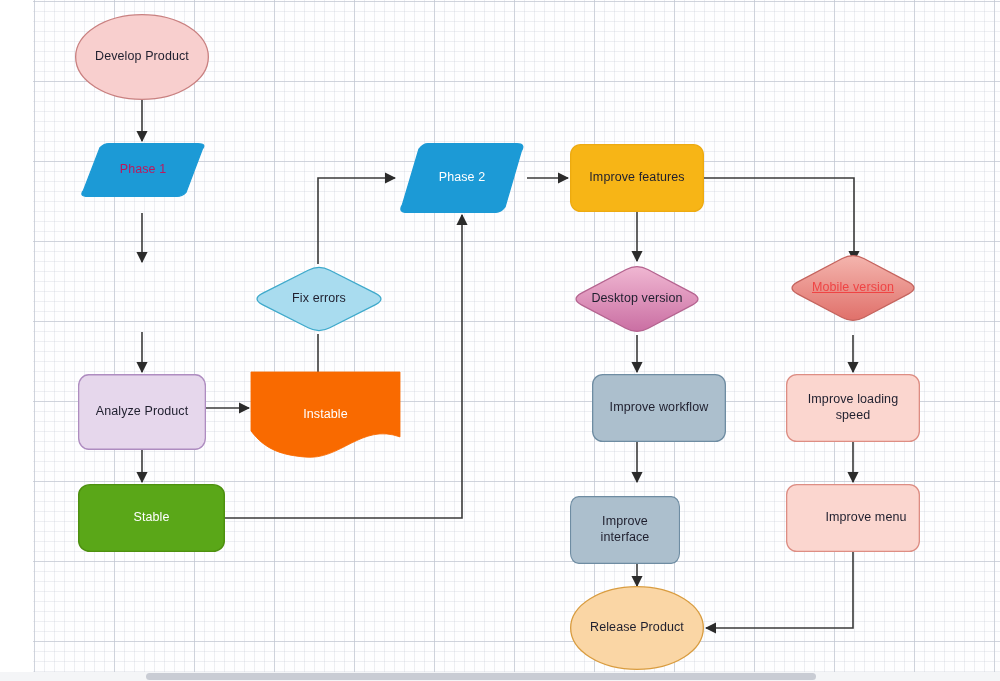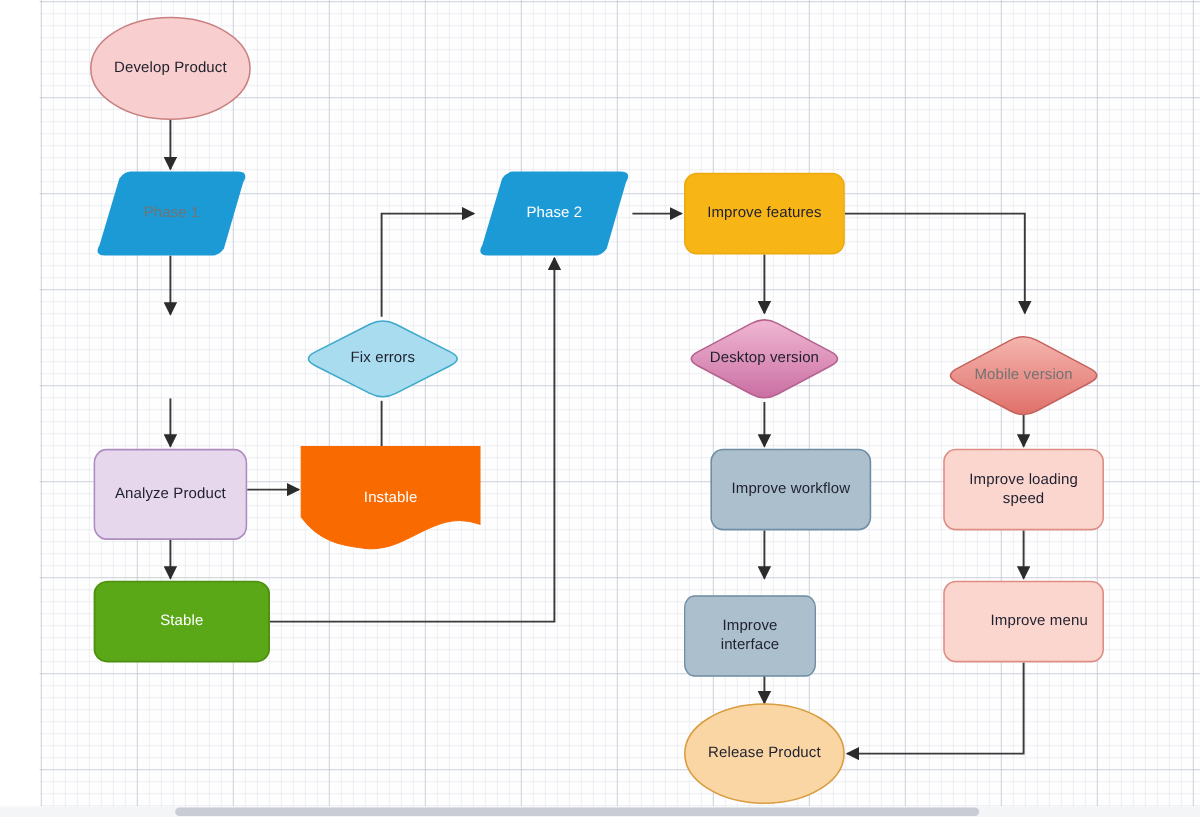--- a/index.html
+++ b/index.html
@@ -131,21 +131,21 @@
 
   <div id="nodes">
       <div class="node" style="left: 75px; top: 14px; width: 134px; height: 86px; color: rgb(31, 31, 46);">
         <div class="shp">
           <svg viewBox="0 0 134 86" xmlns="http://www.w3.org/2000/svg" preserveAspectRatio="none" style="overflow:visible">
             <ellipse cx="67" cy="43" rx="66.35" ry="42.35" fill="#f8cfce" stroke="#c98080" stroke-width="1.3"></ellipse>
           </svg>
         </div>
         <span class="lbl">Develop Product</span>
       </div>
-      <div class="node" style="left: 78px; top: 143px; width: 130px; height: 70px; color: #737373;">
+      <div class="node" style="left: 78px; top: 143px; width: 130px; height: 54px; color: #be185d;">
         <div class="shp">
           <svg viewBox="0 0 130 70" xmlns="http://www.w3.org/2000/svg" preserveAspectRatio="none" style="overflow:visible">
             <path d="M 31 0.65 L 120 0.65 Q 129 0.65 124.05 8.75 L 108 63.949999999999996 Q 103.95 69.35 99 69.35 L 10 69.35 Q 0.65 69.35 5.6000000000000005 61.24999999999999 L 22 6.05 Q 26.05 0.65 31 0.65 Z" fill="#1c9ad6" stroke="#1c9ad6" stroke-width="1.3" stroke-linejoin="round"></path>
           </svg>
         </div>
         <span class="lbl">Phase 1</span>
       </div>
       <div class="node" style="left: 78px; top: 374px; width: 128px; height: 76px; color: rgb(31, 31, 46);">
         <div class="shp">
           <svg viewBox="0 0 128 68" xmlns="http://www.w3.org/2000/svg" preserveAspectRatio="none" style="overflow:visible">
@@ -201,21 +201,21 @@
               <linearGradient id="grad-desktop-version" x1="0" y1="0" x2="0" y2="1">
                 <stop offset="0%" stop-color="#f0b7d2"></stop>
                 <stop offset="100%" stop-color="#ca6fa3"></stop>
               </linearGradient>
             </defs>
             <path d="M 56.2 6.452985074626866 L 11.450000000000001 30.197014925373132 Q 0.65 36 11.450000000000001 41.80298507462687 L 56.2 65.54701492537313 Q 67 71.35 77.8 65.54701492537313 L 122.55 41.80298507462687 Q 133.35 36 122.55 30.197014925373132 L 77.8 6.452985074626866 Q 67 0.65 56.2 6.452985074626866 Z" fill="url(#grad-desktop-version)" stroke="#b4638f" stroke-width="1.3" stroke-linejoin="round"></path>
           </svg>
         </div>
         <span class="lbl">Desktop version</span>
       </div>
-      <div class="node" style="left: 786px; top: 277px; width: 134px; height: 72px; color: #737373;">
+      <div class="node" style="left: 786px; top: 252px; width: 134px; height: 72px; color: #ef4444; text-decoration: underline;">
         <div class="shp">
           <svg viewBox="0 0 134 72" xmlns="http://www.w3.org/2000/svg" preserveAspectRatio="none" style="overflow:visible">
             <defs>
               <linearGradient id="grad-mobile-version" x1="0" y1="0" x2="0" y2="1">
                 <stop offset="0%" stop-color="#f4b5ae"></stop>
                 <stop offset="100%" stop-color="#e0706a"></stop>
               </linearGradient>
             </defs>
             <path d="M 56.2 6.452985074626866 L 11.450000000000001 30.197014925373132 Q 0.65 36 11.450000000000001 41.80298507462687 L 56.2 65.54701492537313 Q 67 71.35 77.8 65.54701492537313 L 122.55 41.80298507462687 Q 133.35 36 122.55 30.197014925373132 L 77.8 6.452985074626866 Q 67 0.65 56.2 6.452985074626866 Z" fill="url(#grad-mobile-version)" stroke="#c4635d" stroke-width="1.3" stroke-linejoin="round"></path>
           </svg>

